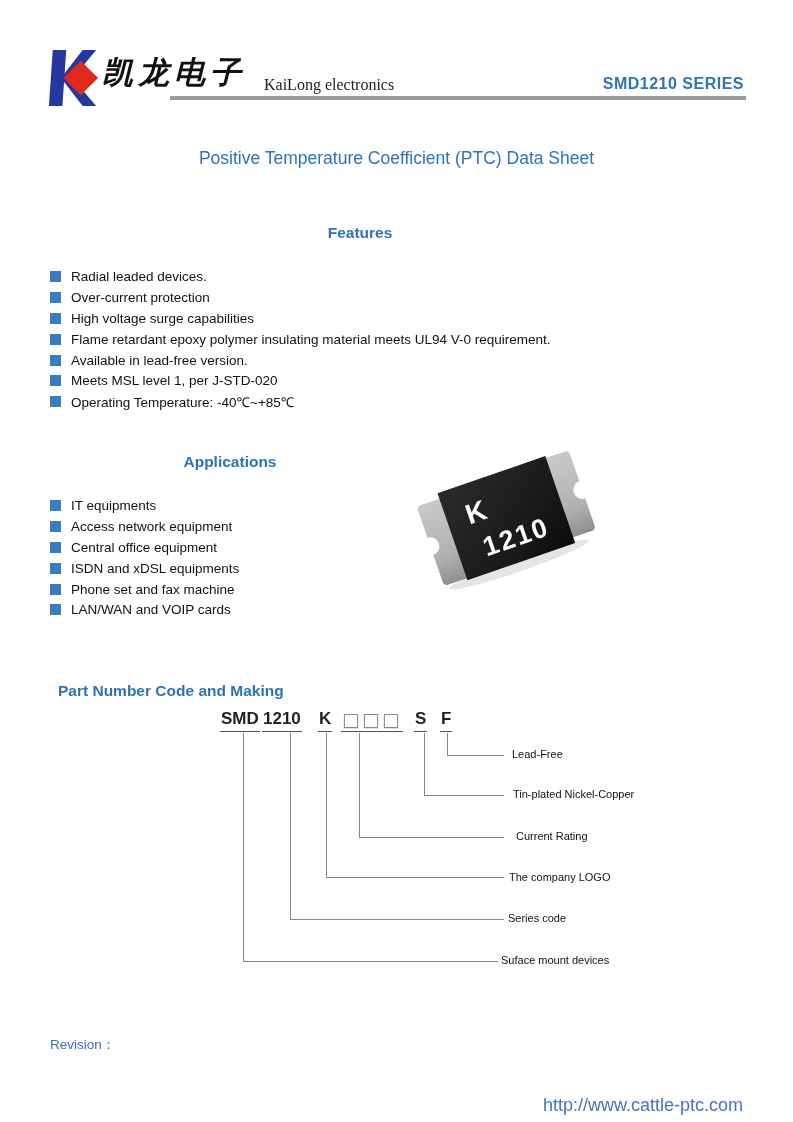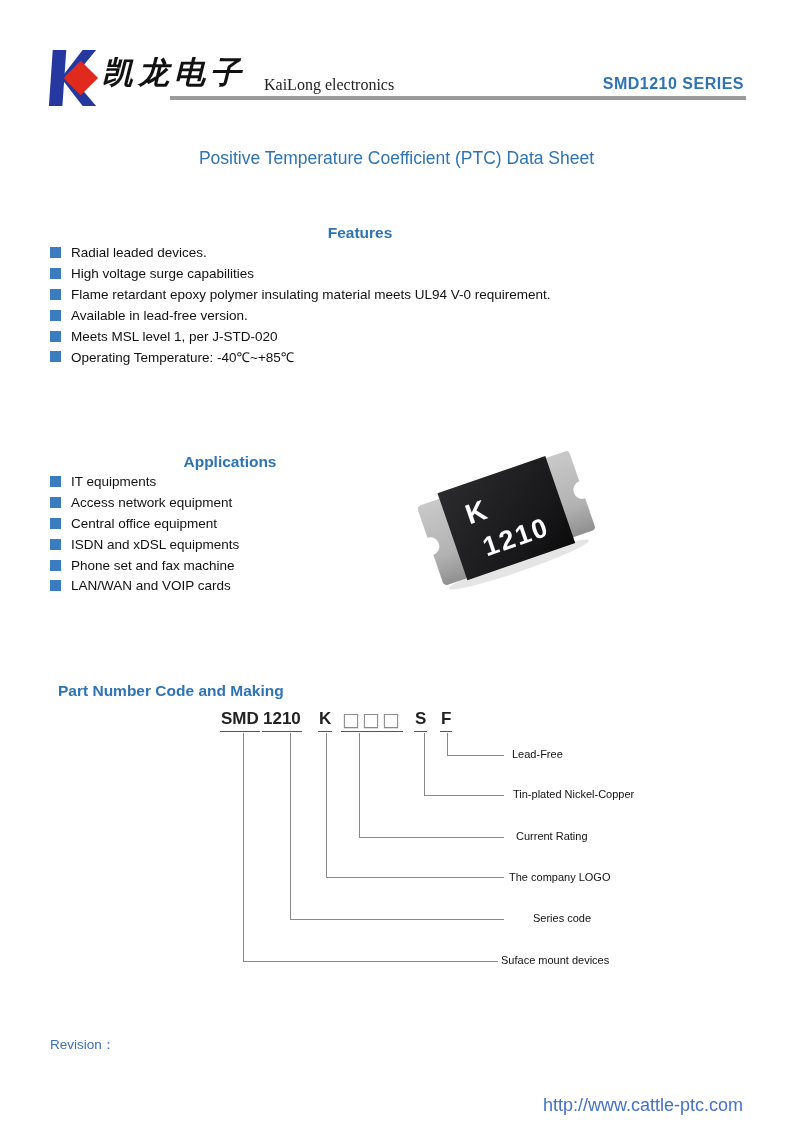--- a/index.html
+++ b/index.html
@@ -32,21 +32,21 @@
   
   .doc-title {
     position:absolute; left:0; top:148px; width:100%;
     text-align:center; font-size:17.5px; font-weight:normal; color:#2E74B5;
   }
 
   
   .section-heading { font-size:15.5px; font-weight:bold; color:#2E74B5;text-align:center; }
   .features-block { position:absolute; left:50px; top:224px; width:620px; }
   .apps-block     { position:absolute; left:50px; top:453px; width:360px; }
-  .bullet-list { margin-top:0; }
+  .bullet-list { margin-top:24px; }
   .bullet-row { display:flex; align-items:center; height:20.9px; }
   .bullet-sq {
     width:11px; height:11px; background:#3A7CBF; margin-right:10px; flex:0 0 11px;
   }
   .bullet-text { font-size:13.5px; color:#111; white-space:nowrap; }
 
   
   .chip-figure { position:absolute; left:412px; top:450px; width:190px; height:145px; }
 
   
@@ -91,20 +91,24 @@
   <div class="header-rule"></div>
 
   <div class="doc-title">Positive Temperature Coefficient (PTC) Data Sheet</div>
 
   <div class="features-block">
     <div class="section-heading">Features</div>
     <div class="bullet-list">
       <div class="bullet-row">
           <span class="bullet-sq"></span>
           <span class="bullet-text">Radial leaded devices.</span>
+        </div>
+      <div class="bullet-row">
+          <span class="bullet-sq"></span>
+          <span class="bullet-text">Over-current protection</span>
         </div>
       <div class="bullet-row">
           <span class="bullet-sq"></span>
           <span class="bullet-text">High voltage surge capabilities</span>
         </div>
       <div class="bullet-row">
           <span class="bullet-sq"></span>
           <span class="bullet-text">Flame retardant epoxy polymer insulating material meets UL94 V-0 requirement.</span>
         </div>
       <div class="bullet-row">
@@ -197,21 +201,21 @@
   <div class="vline" style="left:359px; top:733px; height:104px;"></div>
   <div class="hline" style="left:359px; top:837px; width:145px;"></div>
   <div class="callout-label" style="left:516px; top:830px;">Current Rating</div>
 
   <div class="vline" style="left:326px; top:733px; height:144px;"></div>
   <div class="hline" style="left:326px; top:877px; width:178px;"></div>
   <div class="callout-label" style="left:509px; top:871px;">The company LOGO</div>
 
   <div class="vline" style="left:290px; top:733px; height:186px;"></div>
   <div class="hline" style="left:290px; top:919px; width:214px;"></div>
-  <div class="callout-label" style="left:508px; top:912px;margin-left:25px;">Series code</div>
+  <div class="callout-label" style="left:508px; top:912px;">Series code</div>
 
   <div class="vline" style="left:243px; top:733px; height:228px;"></div>
   <div class="hline" style="left:243px; top:961px; width:255px;"></div>
   <div class="callout-label" style="left:501px; top:954px;">Suface mount devices</div>
 
   <div class="footer-revision">Revision：</div>
   <a class="footer-url" href="#">http://www.cattle-ptc.com</a>
 
 </div>
 

